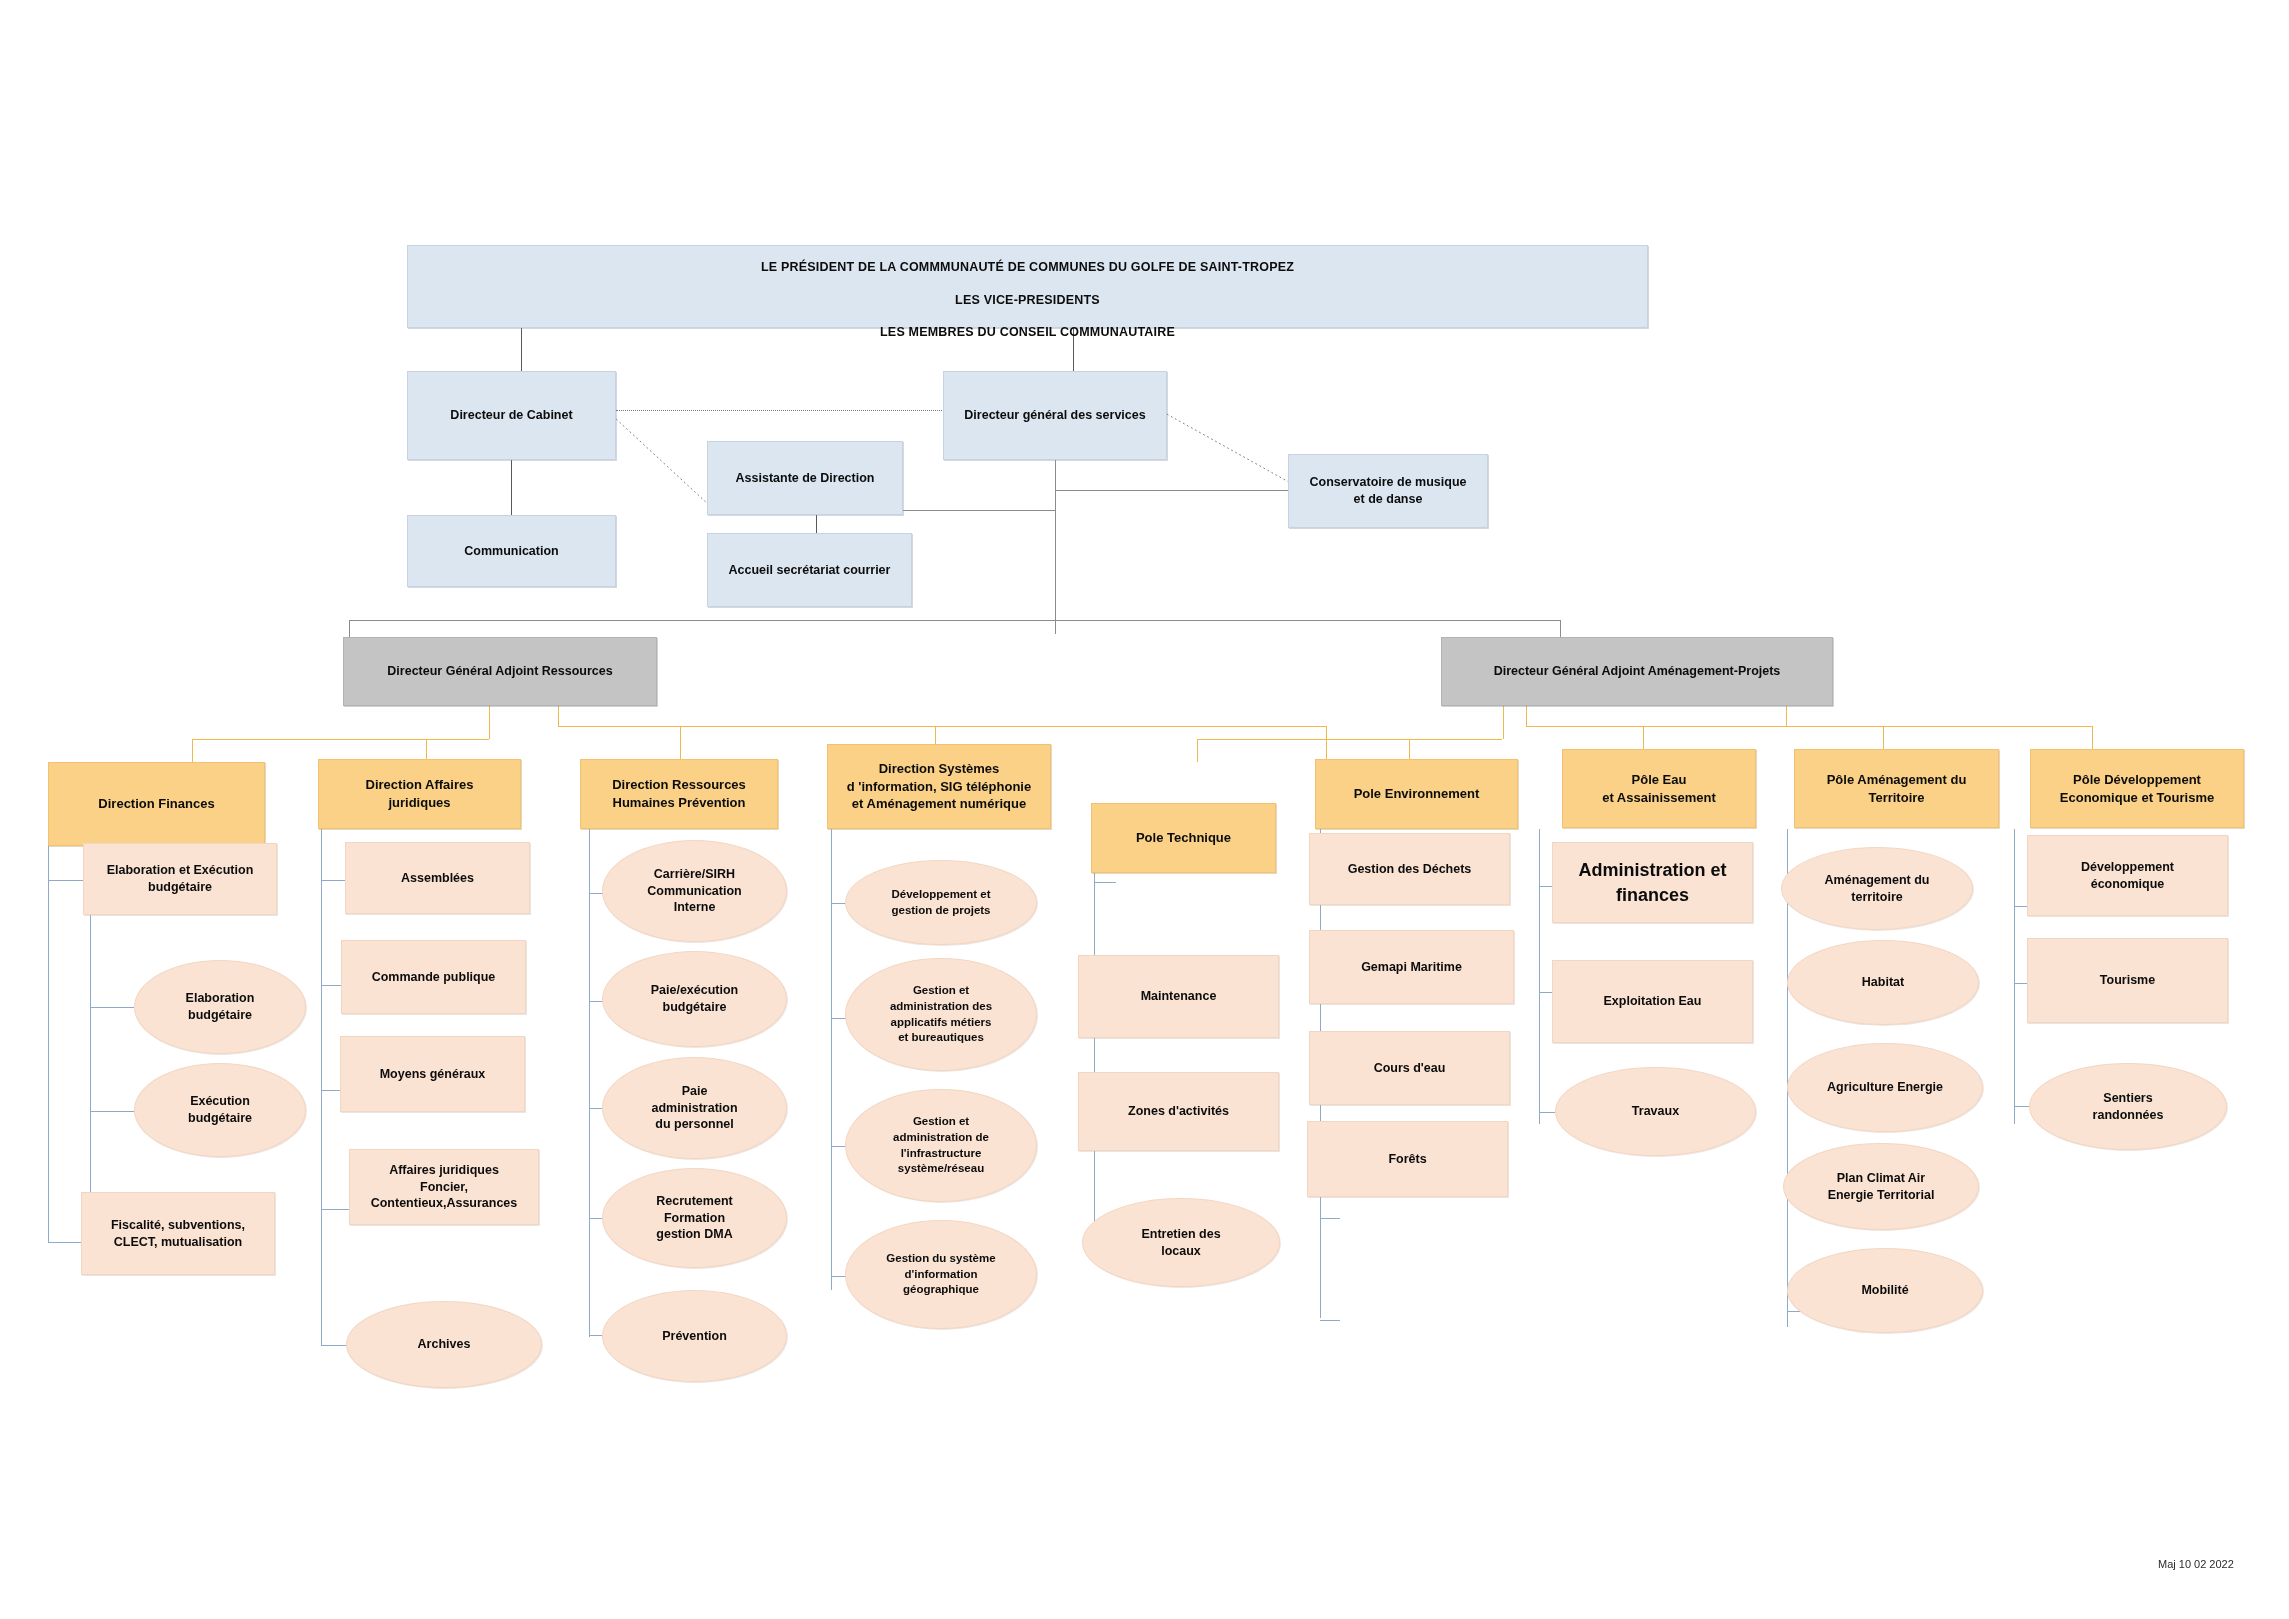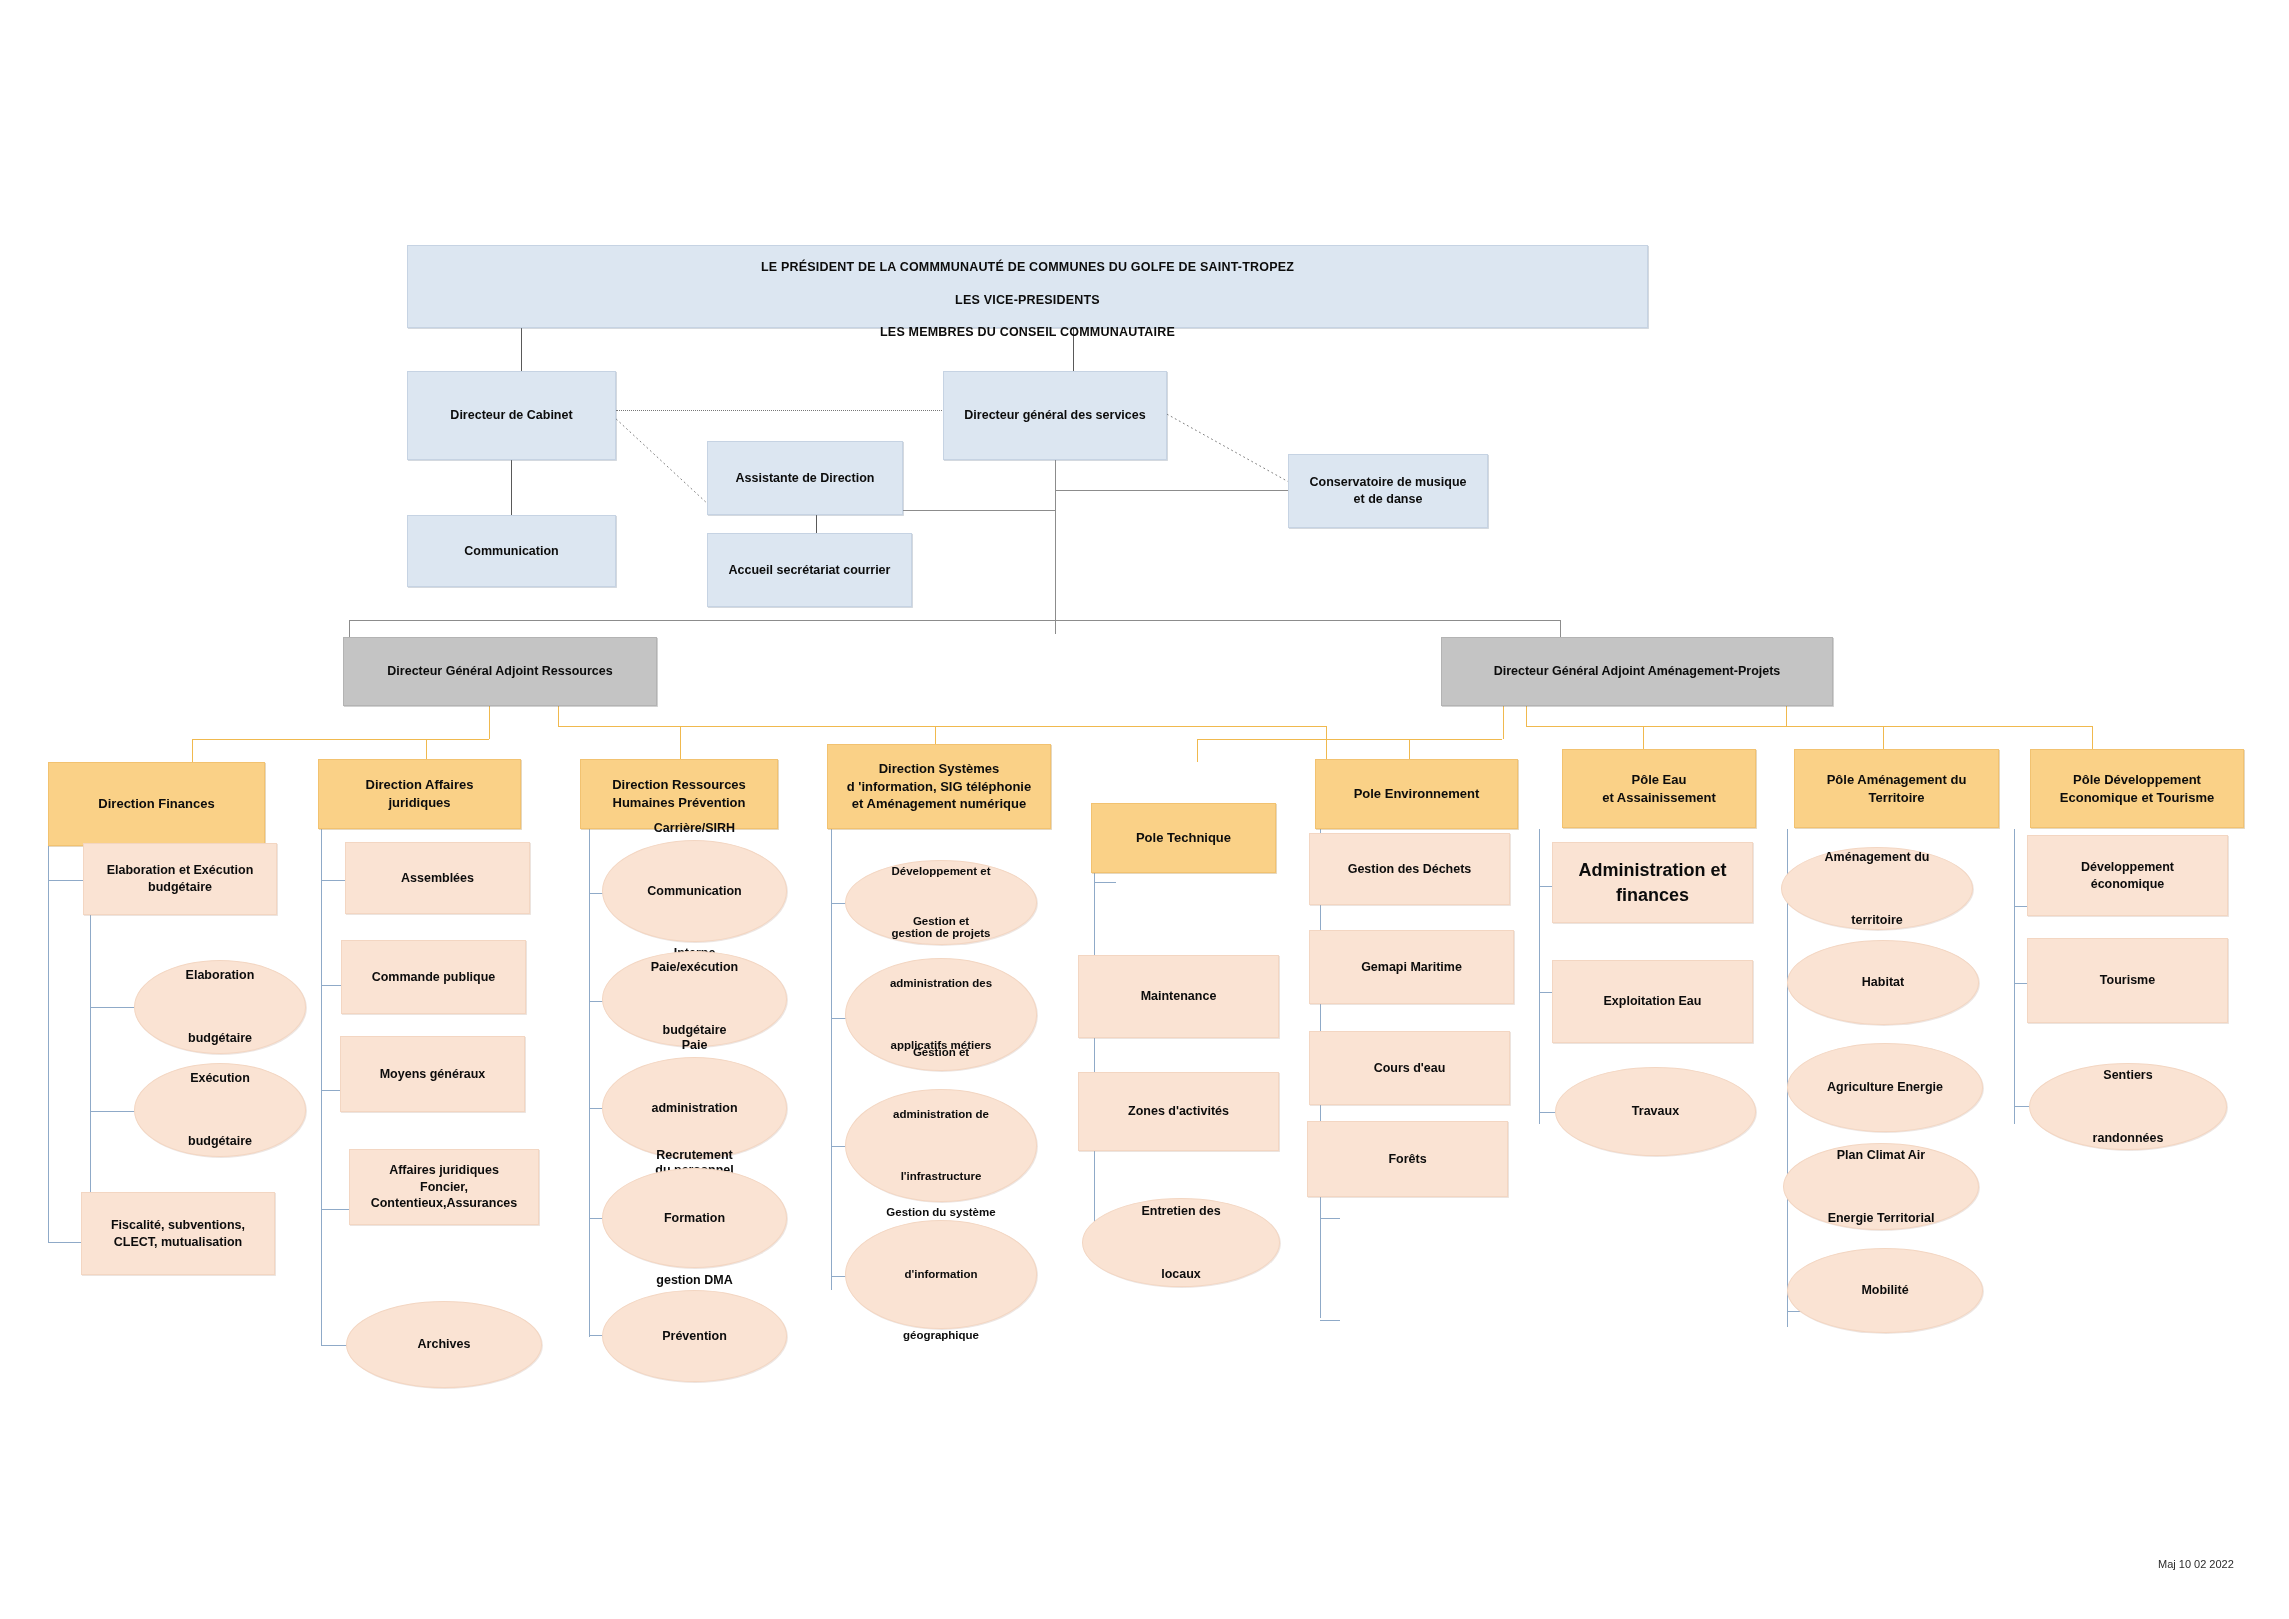--- a/index.html
+++ b/index.html
@@ -41,21 +41,20 @@
     box-shadow:0.9px 0.9px 0 rgba(190,160,100,.45);
   }
   .peach{
     background:#fae3d3;
     border:0.9px solid #f3d6c2;
     box-shadow:0.9px 0.9px 0 rgba(195,170,155,.35);
   }
   .peach.ellipse{
     border-radius:50%;
     box-shadow:0.9px 0.9px 0 rgba(195,170,155,.30);
-    gap:46px;
   }
   .multi{flex-direction:column;}
   .multi span{display:block;}
 
   
   .ln{position:absolute;z-index:1;}
   .v{width:0;border-left:0.9px solid #595959;}
   .h-y{height:0;border-top:0.9px solid #f0b94e;}
   .v-y{width:0;border-left:0.9px solid #f0b94e;}
   .h-b{height:0;border-top:0.9px solid #8faac8;}

